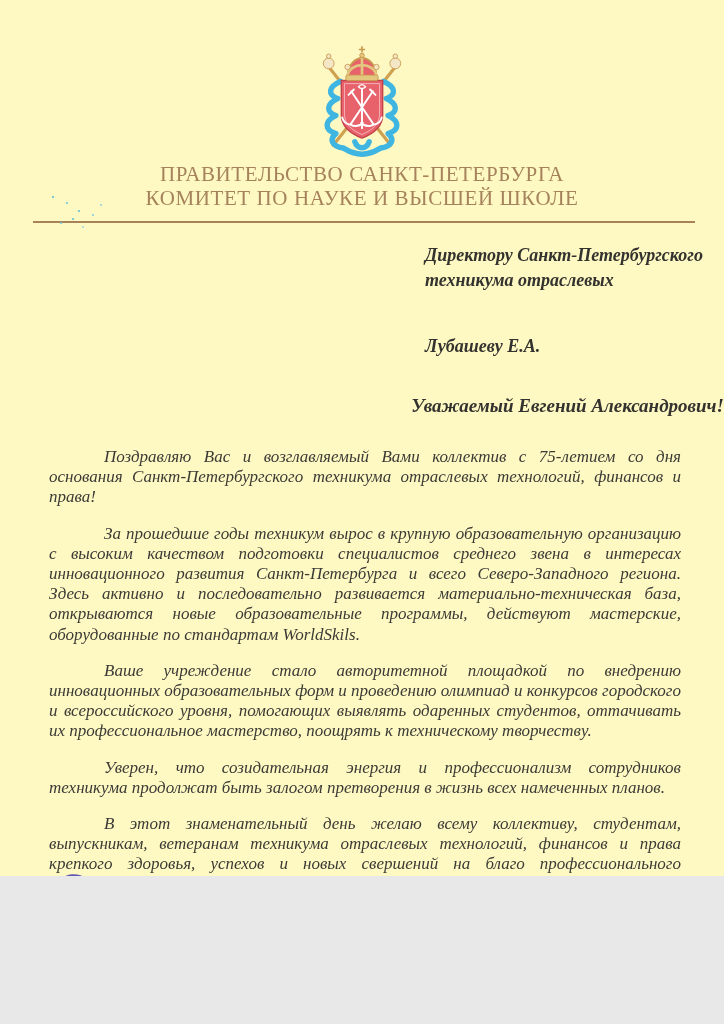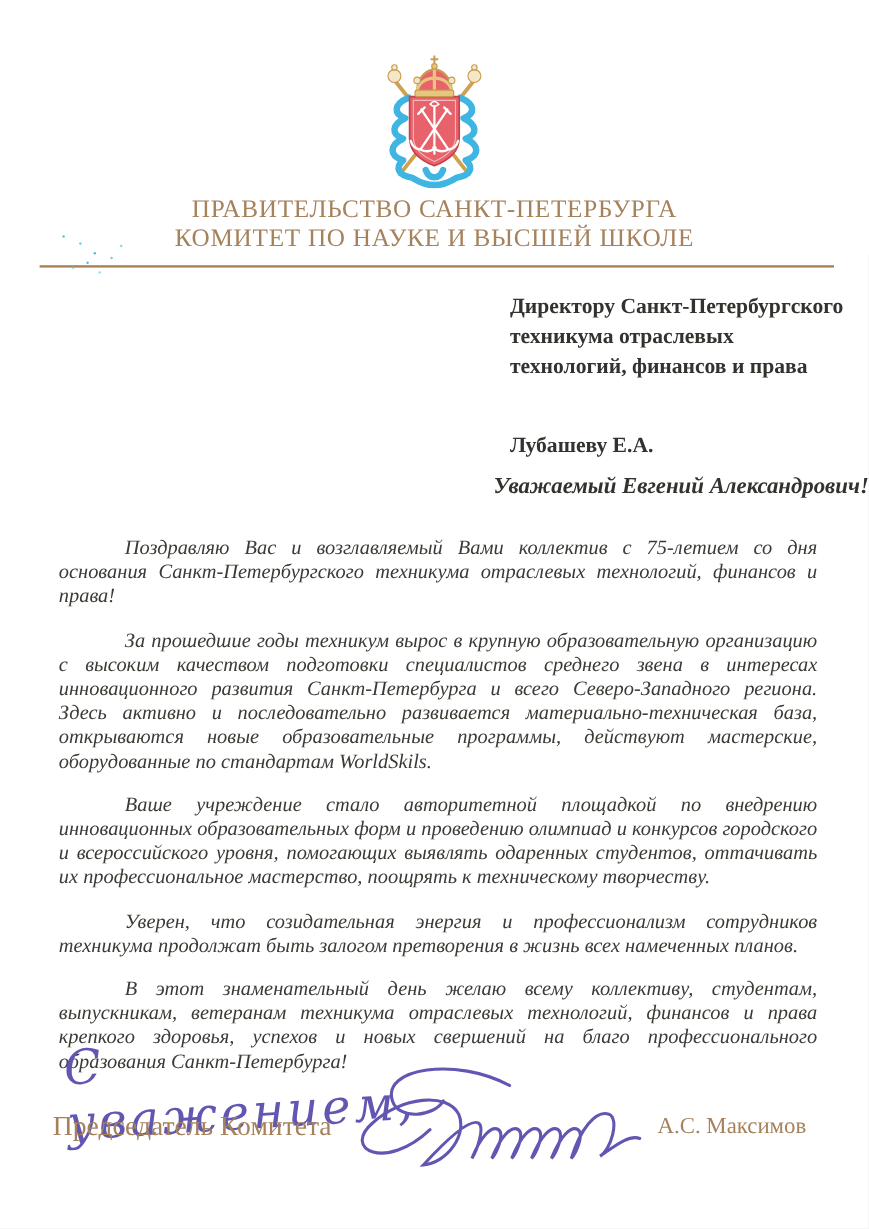--- a/index.html
+++ b/index.html
@@ -1,34 +1,34 @@
 <!DOCTYPE html>
 <html><head>
 <meta charset="utf-8">
 <style>
   html,body{margin:0;padding:0;background:#e8e8e8;}
   .page{
-    width:724px;height:1024px;position:relative;margin:0 auto;
-    background:#ffffff;overflow:hidden;
+    width:724px;height:876px;position:relative;margin:0 auto;
+    background:#fef9c3;overflow:hidden;
     font-family:"Liberation Serif",serif;color:#3b3a35;
   }
   
   .emblem{position:absolute;top:40px;left:308px;width:108px;height:117px;}
   .emblem svg{width:100%;height:100%;}
   
   .org-header{position:absolute;top:162px;left:0;width:724px;text-align:center;
     color:#a5825c;font-size:21px;line-height:24px;letter-spacing:0.6px;font-weight:400;}
   .org-header div{white-space:nowrap;}
   .header-rule{position:absolute;top:221px;left:33px;width:662px;height:2px;background:#a9825a;}
   .ink-speckles{position:absolute;top:196px;left:52px;width:2px;height:2px;background:#58b7d8;border-radius:50%;
     box-shadow:14px 6px 0 #6cc2de, 26px 14px 0 #58b7d8, 40px 18px 0 #7cc8e0, 20px 22px 0 #58b7d8,
                48px 8px 0 #8ed2e6, 8px 26px 0 #6cc2de, 30px 30px 0 #9bd8ea;}
   
   .addressee{position:absolute;top:243px;left:425px;width:280px;
-    font-weight:bold;font-size:18px;line-height:25px;color:#33322e;}
+    font-style:italic;font-weight:bold;font-size:18px;line-height:25px;color:#33322e;}
   .addressee-name{margin-top:41px;}
   
   .salutation{position:absolute;top:395px;left:0;width:724px;text-align:right;
     font-style:italic;font-weight:bold;font-size:19px;color:#33322e;}
   
   .body-text{position:absolute;top:431px;left:33px;width:664px;
     font-style:italic;font-size:17px;line-height:20.2px;text-align:justify;color:#3b3a35;}
   .body-text p{margin:16px;text-indent:55px;}
   
   .closing-handwritten{position:absolute;top:868px;left:52px;width:320px;
@@ -93,21 +93,20 @@
   <div class="org-header">
     <div>ПРАВИТЕЛЬСТВО САНКТ-ПЕТЕРБУРГА</div>
     <div>КОМИТЕТ ПО НАУКЕ И ВЫСШЕЙ ШКОЛЕ</div>
   </div>
   <div class="header-rule"></div>
   <div class="ink-speckles"></div>
 
   <div class="addressee">
     <div>Директору Санкт-Петербургского</div>
     <div>техникума отраслевых</div>
-    <div>технологий, финансов и права</div>
     <div class="addressee-name">Лубашеву Е.А.</div>
   </div>
 
   <div class="salutation">Уважаемый Евгений Александрович!</div>
 
   <div class="body-text">
     <p>Поздравляю Вас и возглавляемый Вами коллектив с 75-летием со дня основания Санкт-Петербургского техникума отраслевых технологий, финансов и права!</p>
     <p>За прошедшие годы техникум вырос в крупную образовательную организацию с высоким качеством подготовки специалистов среднего звена в интересах инновационного развития Санкт-Петербурга и всего Северо-Западного региона. Здесь активно и последовательно развивается материально-техническая база, открываются новые образовательные программы, действуют мастерские, оборудованные по стандартам WorldSkils.</p>
     <p>Ваше учреждение стало авторитетной площадкой по внедрению инновационных образовательных форм и проведению олимпиад и конкурсов городского и всероссийского уровня, помогающих выявлять одаренных студентов, оттачивать их профессиональное мастерство, поощрять к техническому творчеству.</p>
     <p>Уверен, что созидательная энергия и профессионализм сотрудников техникума продолжат быть залогом претворения в жизнь всех намеченных планов.</p>

